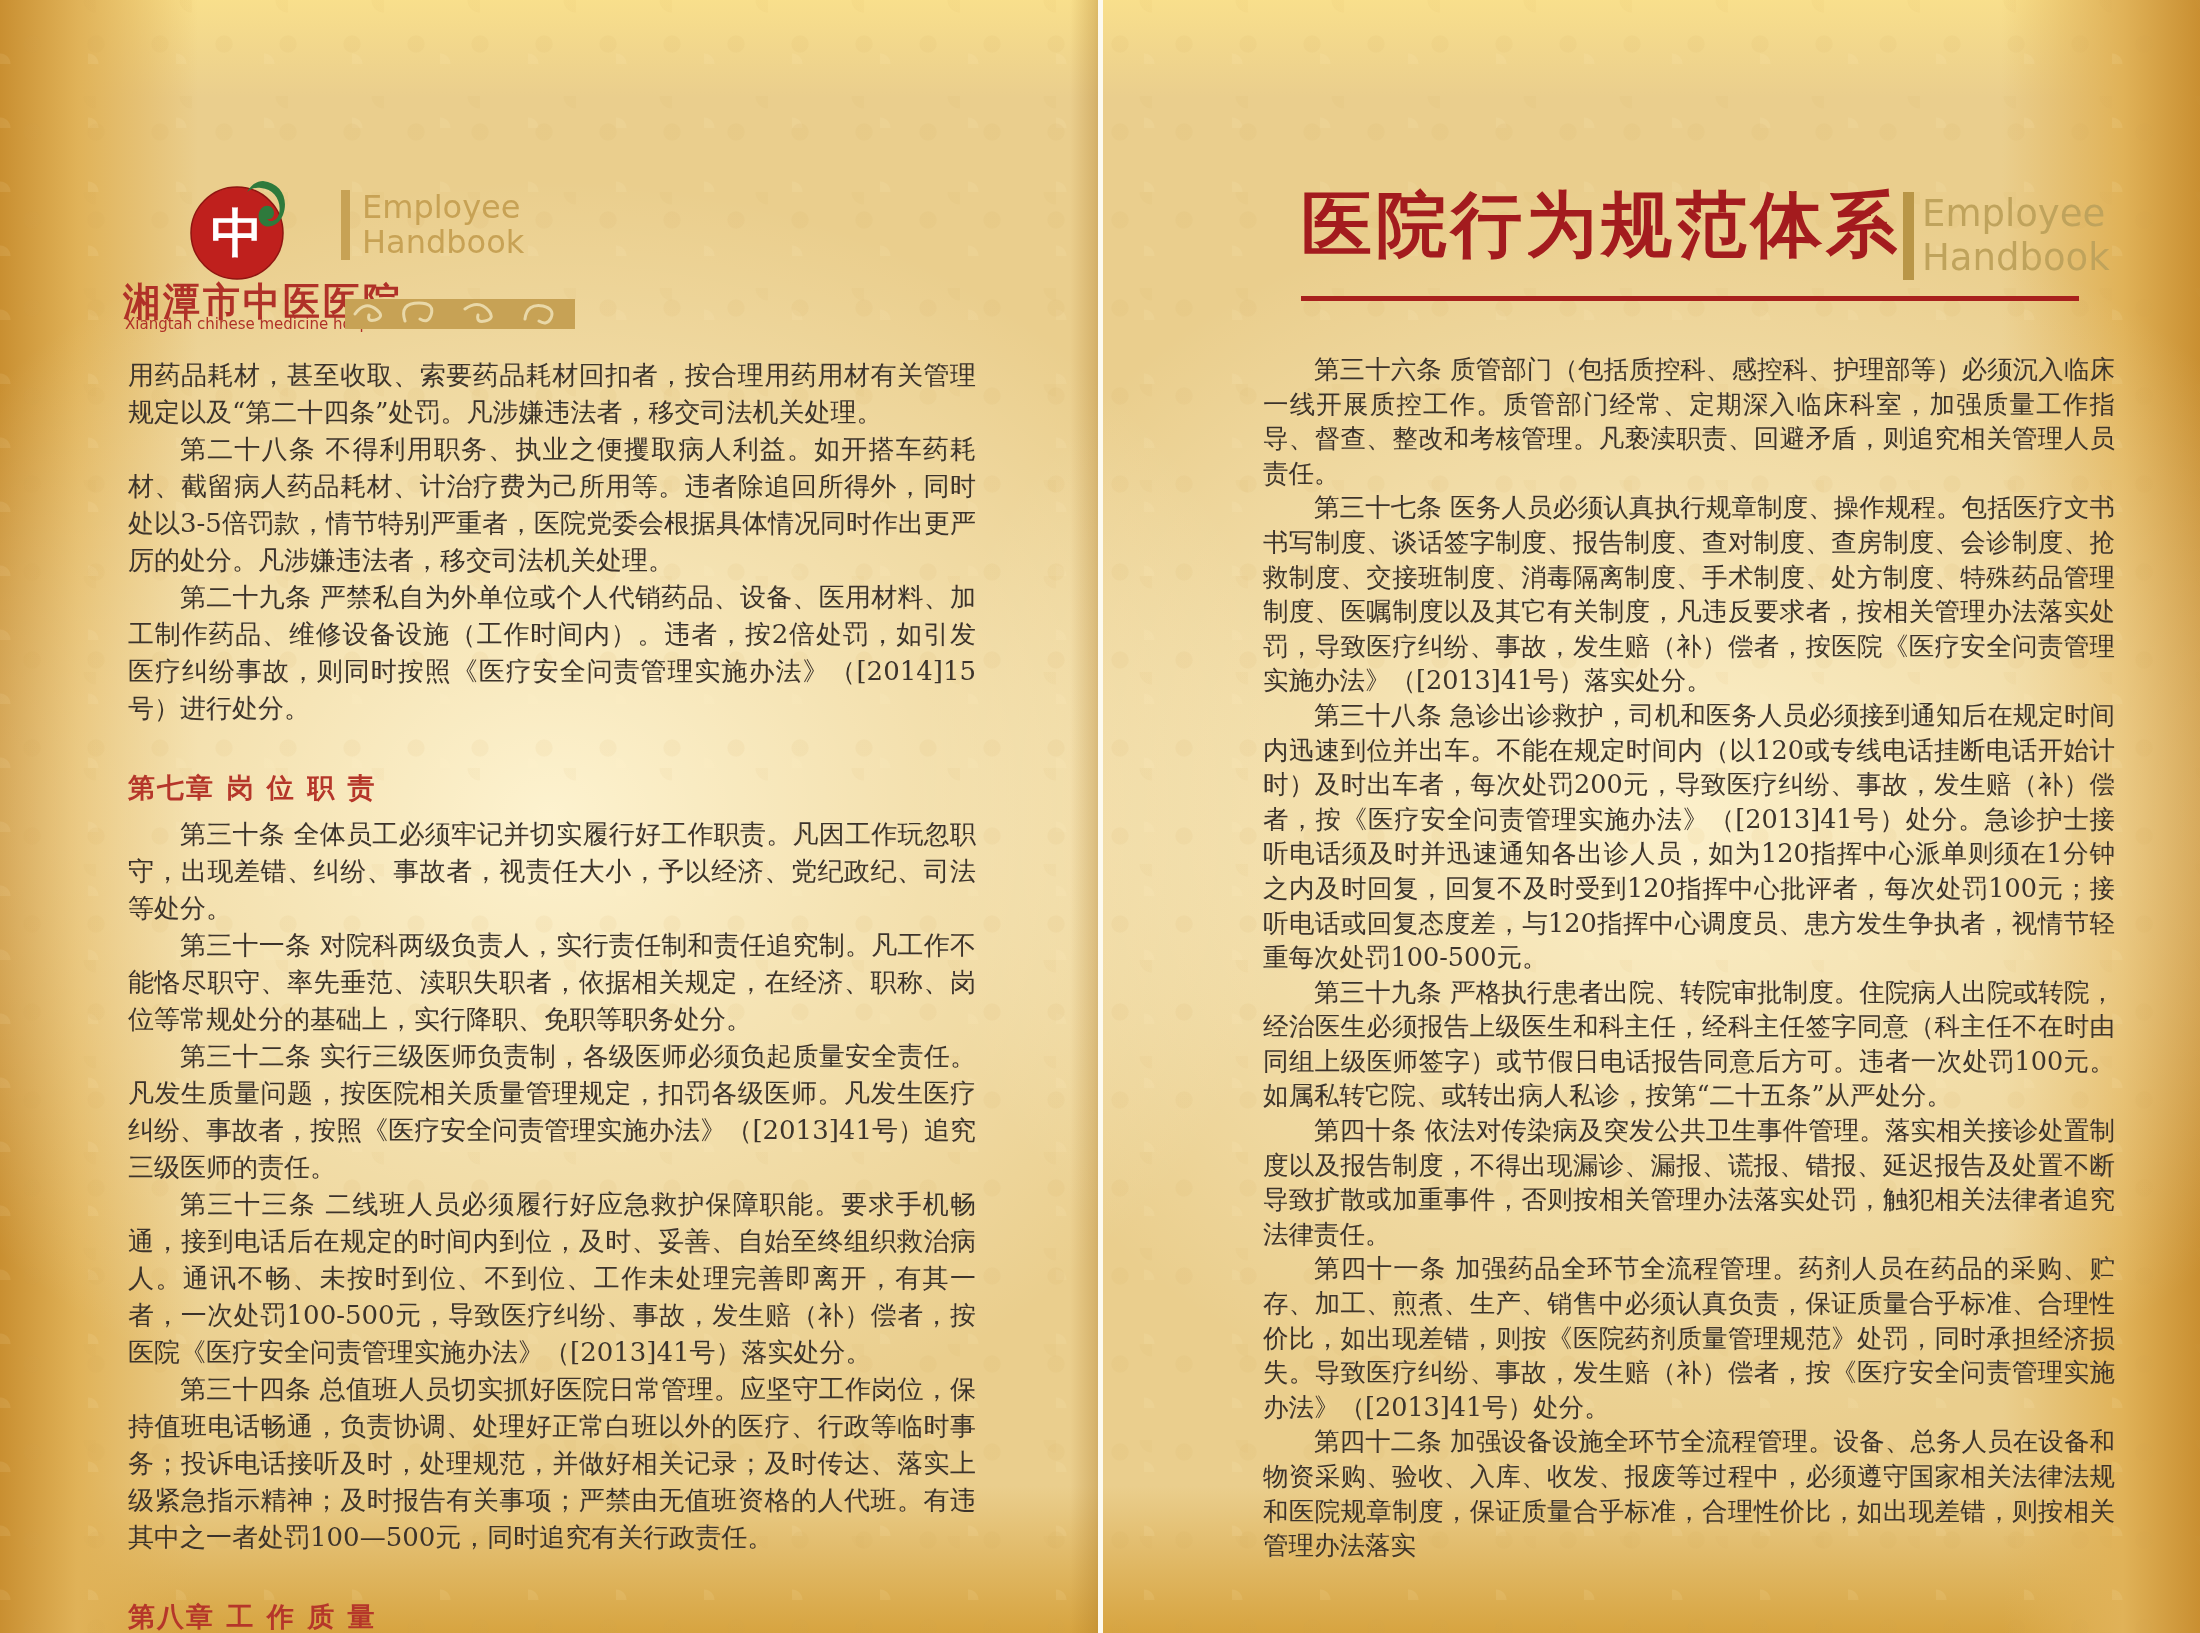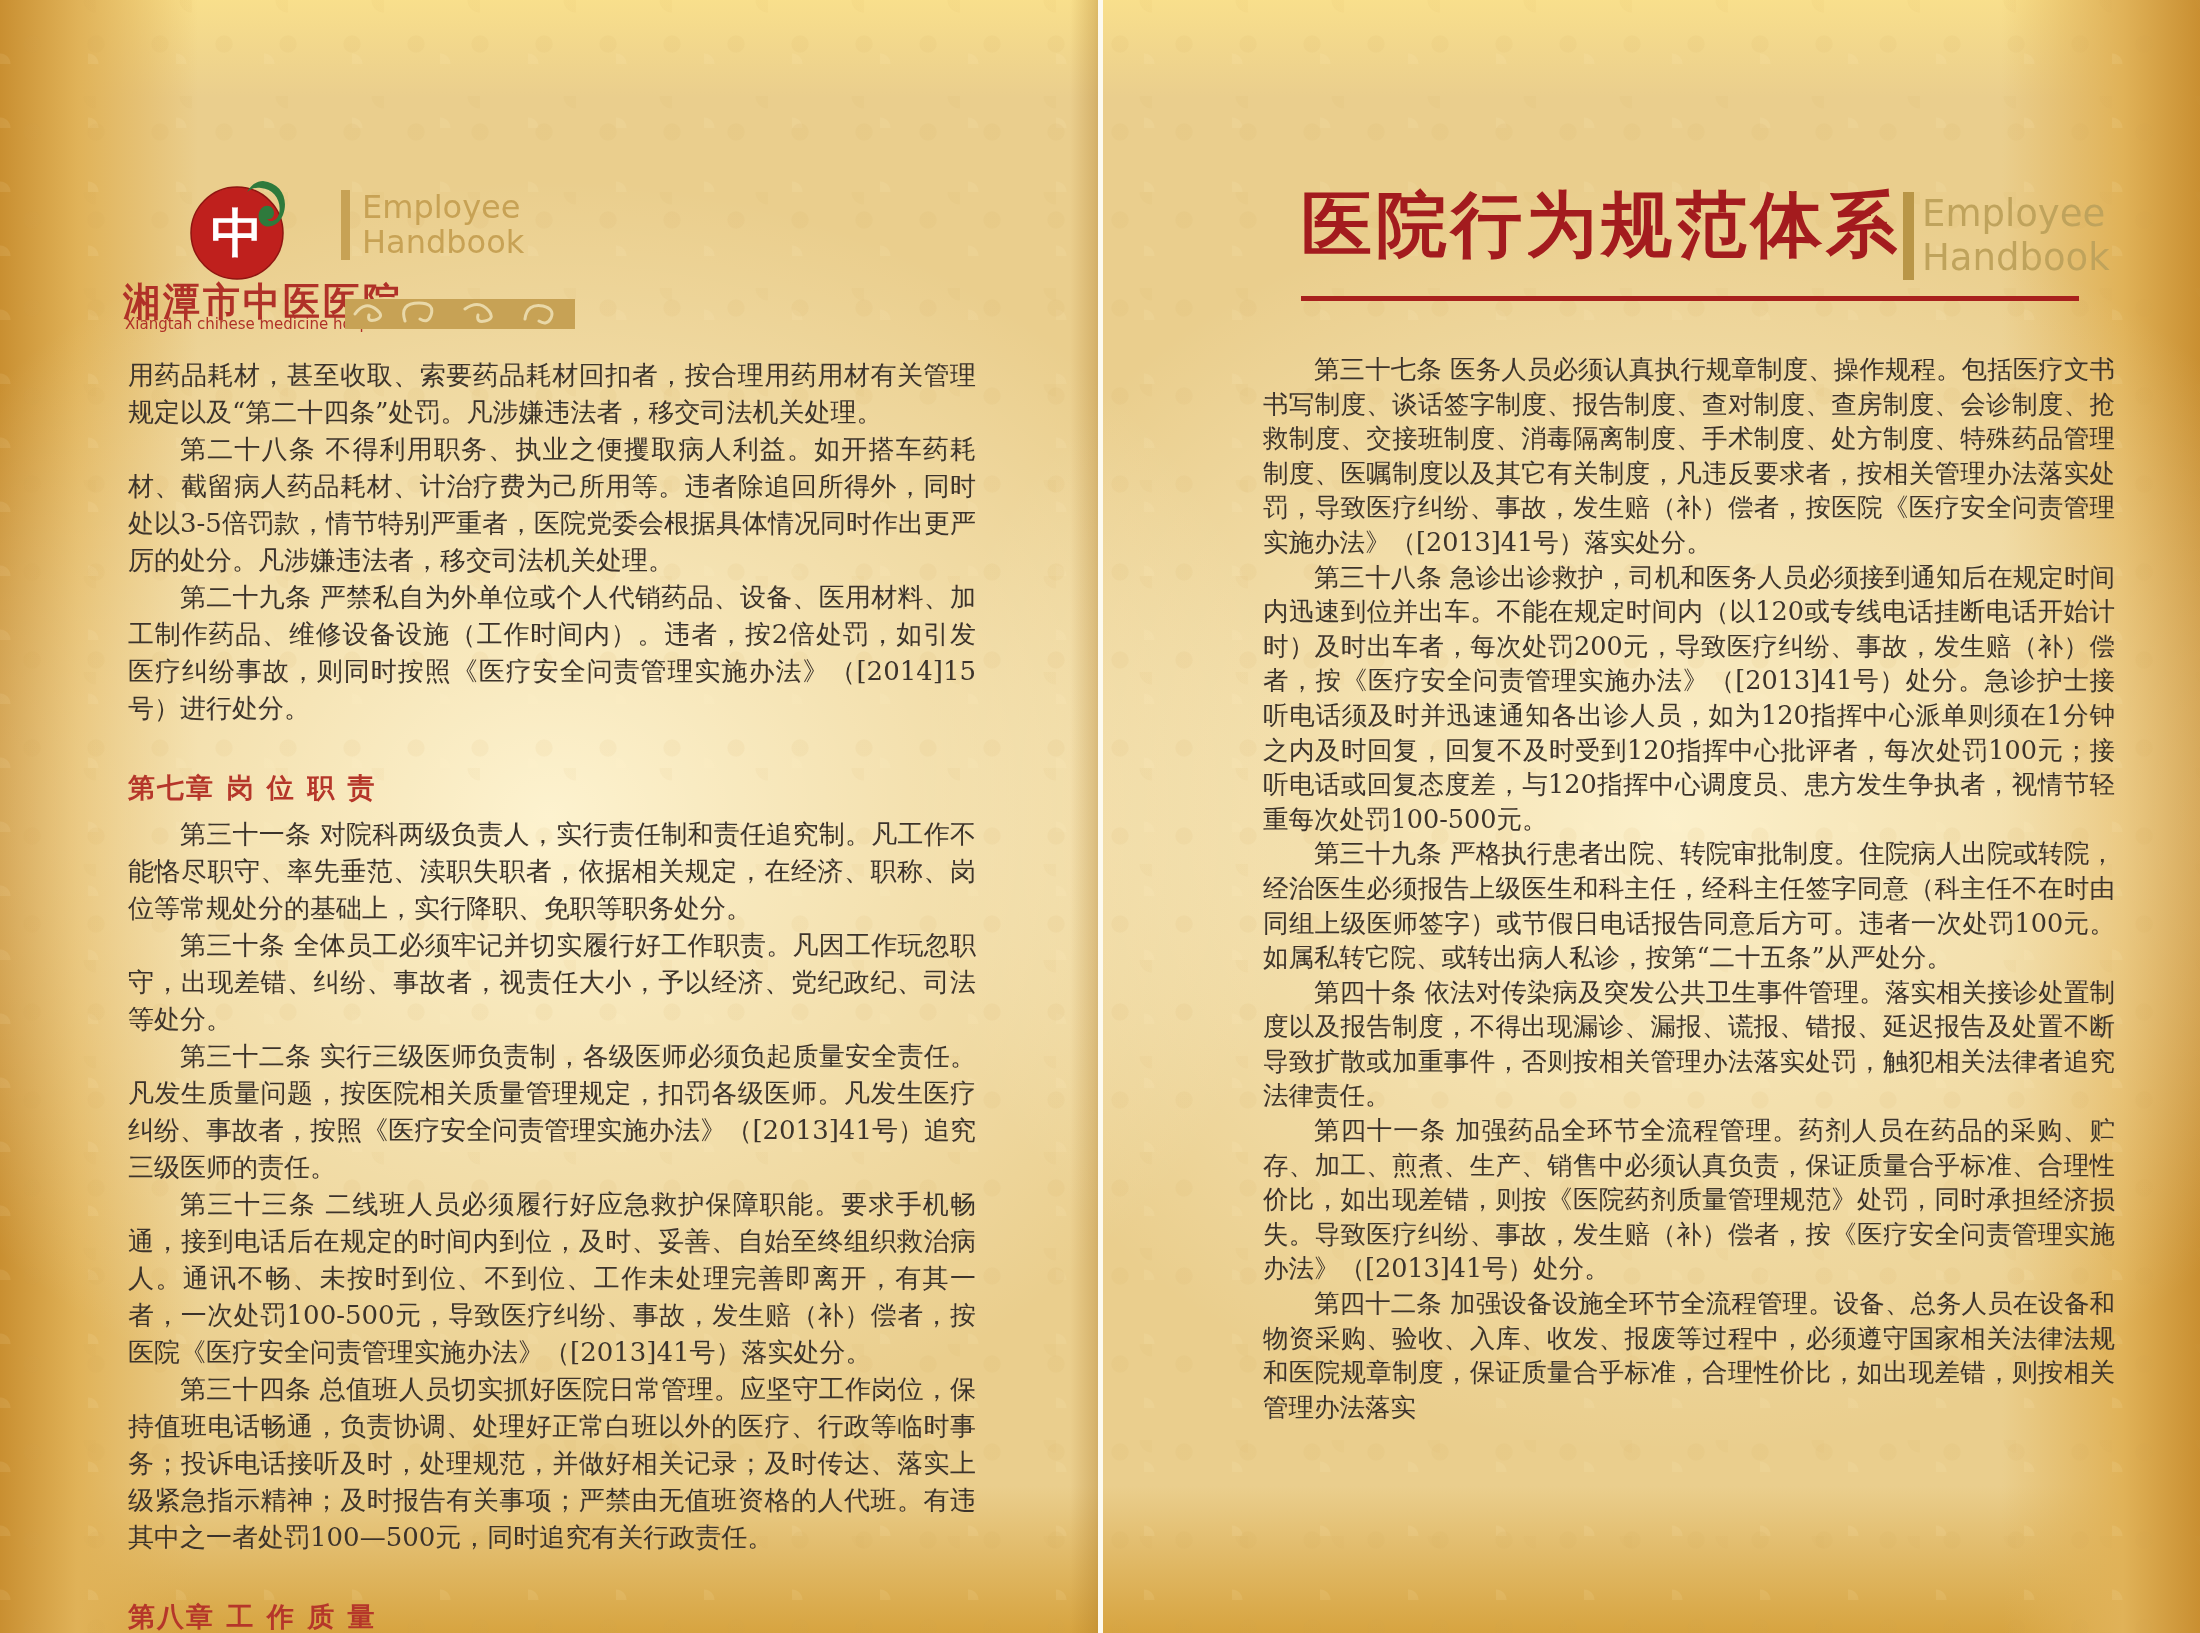--- a/index.html
+++ b/index.html
@@ -100,42 +100,43 @@
         <path d="M10 23 q10 -14 22 -4 q8 7 -2 10 q-8 2 -6 -5 M60 30 q-6 -18 14 -18 q16 0 12 12 q-3 9 -11 4 M120 18 q14 -10 24 2 q6 8 -4 10 q-9 2 -7 -6 M180 28 q2 -16 18 -13 q12 3 8 12 q-4 8 -12 3" fill="none" stroke="#e9d8a8" stroke-width="3" stroke-linecap="round"></path>
       </svg>
     </span>
   </header>
 
   <main class="col col-left">
     <p class="cont">用药品耗材，甚至收取、索要药品耗材回扣者，按合理用药用材有关管理规定以及“第二十四条”处罚。凡涉嫌违法者，移交司法机关处理。</p>
     <p>第二十八条 不得利用职务、执业之便攫取病人利益。如开搭车药耗材、截留病人药品耗材、计治疗费为己所用等。违者除追回所得外，同时处以3-5倍罚款，情节特别严重者，医院党委会根据具体情况同时作出更严厉的处分。凡涉嫌违法者，移交司法机关处理。</p>
     <p>第二十九条 严禁私自为外单位或个人代销药品、设备、医用材料、加工制作药品、维修设备设施（工作时间内）。违者，按2倍处罚，如引发医疗纠纷事故，则同时按照《医疗安全问责管理实施办法》（[2014]15号）进行处分。</p>
     <h3 class="chapter">第七章 岗 位 职 责</h3>
+    <p>第三十条 全体员工必须牢记并切实履行好工作职责。凡因工作玩忽职守，出现差错、纠纷、事故者，视责任大小，予以经济、党纪政纪、司法等处分。</p>
     <p>第三十一条 对院科两级负责人，实行责任制和责任追究制。凡工作不能恪尽职守、率先垂范、渎职失职者，依据相关规定，在经济、职称、岗位等常规处分的基础上，实行降职、免职等职务处分。</p>
-    <p>第三十条 全体员工必须牢记并切实履行好工作职责。凡因工作玩忽职守，出现差错、纠纷、事故者，视责任大小，予以经济、党纪政纪、司法等处分。</p>
     <p>第三十二条 实行三级医师负责制，各级医师必须负起质量安全责任。凡发生质量问题，按医院相关质量管理规定，扣罚各级医师。凡发生医疗纠纷、事故者，按照《医疗安全问责管理实施办法》（[2013]41号）追究三级医师的责任。</p>
     <p>第三十三条 二线班人员必须履行好应急救护保障职能。要求手机畅通，接到电话后在规定的时间内到位，及时、妥善、自始至终组织救治病人。通讯不畅、未按时到位、不到位、工作未处理完善即离开，有其一者，一次处罚100-500元，导致医疗纠纷、事故，发生赔（补）偿者，按医院《医疗安全问责管理实施办法》（[2013]41号）落实处分。</p>
     <p>第三十四条 总值班人员切实抓好医院日常管理。应坚守工作岗位，保持值班电话畅通，负责协调、处理好正常白班以外的医疗、行政等临时事务；投诉电话接听及时，处理规范，并做好相关记录；及时传达、落实上级紧急指示精神；及时报告有关事项；严禁由无值班资格的人代班。有违其中之一者处罚100—500元，同时追究有关行政责任。</p>
     <h3 class="chapter">第八章 工 作 质 量</h3>
 
   </main>
 </section>
 
 <section class="page page-right">
 
   <header class="rt-header">
     <div class="rt-title">医院行为规范体系</div>
     <div class="rt-eh">
       <span class="eh-bar"></span>
       <span class="eh-text"><span>Employee</span><br><span>Handbook</span></span>
     </div>
     <div class="rt-rule"></div>
   </header>
 
   <main class="col col-right">
+    <p>第三十六条  质管部门（包括质控科、感控科、护理部等）必须沉入临床一线开展质控工作。质管部门经常、定期深入临床科室，加强质量工作指导、督查、整改和考核管理。凡亵渎职责、回避矛盾，则追究相关管理人员责任。</p>
     <p>第三十七条 医务人员必须认真执行规章制度、操作规程。包括医疗文书书写制度、谈话签字制度、报告制度、查对制度、查房制度、会诊制度、抢救制度、交接班制度、消毒隔离制度、手术制度、处方制度、特殊药品管理制度、医嘱制度以及其它有关制度，凡违反要求者，按相关管理办法落实处罚，导致医疗纠纷、事故，发生赔（补）偿者，按医院《医疗安全问责管理实施办法》（[2013]41号）落实处分。</p>
     <p>第三十八条 急诊出诊救护，司机和医务人员必须接到通知后在规定时间内迅速到位并出车。不能在规定时间内（以120或专线电话挂断电话开始计时）及时出车者，每次处罚200元，导致医疗纠纷、事故，发生赔（补）偿者，按《医疗安全问责管理实施办法》（[2013]41号）处分。急诊护士接听电话须及时并迅速通知各出诊人员，如为120指挥中心派单则须在1分钟之内及时回复，回复不及时受到120指挥中心批评者，每次处罚100元；接听电话或回复态度差，与120指挥中心调度员、患方发生争执者，视情节轻重每次处罚100-500元。</p>
     <p>第三十九条 严格执行患者出院、转院审批制度。住院病人出院或转院，经治医生必须报告上级医生和科主任，经科主任签字同意（科主任不在时由同组上级医师签字）或节假日电话报告同意后方可。违者一次处罚100元。如属私转它院、或转出病人私诊，按第“二十五条”从严处分。</p>
     <p>第四十条 依法对传染病及突发公共卫生事件管理。落实相关接诊处置制度以及报告制度，不得出现漏诊、漏报、谎报、错报、延迟报告及处置不断导致扩散或加重事件，否则按相关管理办法落实处罚，触犯相关法律者追究法律责任。</p>
     <p>第四十一条 加强药品全环节全流程管理。药剂人员在药品的采购、贮存、加工、煎煮、生产、销售中必须认真负责，保证质量合乎标准、合理性价比，如出现差错，则按《医院药剂质量管理规范》处罚，同时承担经济损失。导致医疗纠纷、事故，发生赔（补）偿者，按《医疗安全问责管理实施办法》（[2013]41号）处分。</p>
     <p>第四十二条 加强设备设施全环节全流程管理。设备、总务人员在设备和物资采购、验收、入库、收发、报废等过程中，必须遵守国家相关法律法规和医院规章制度，保证质量合乎标准，合理性价比，如出现差错，则按相关管理办法落实</p>
   </main>
 </section>
 
 </body></html>

